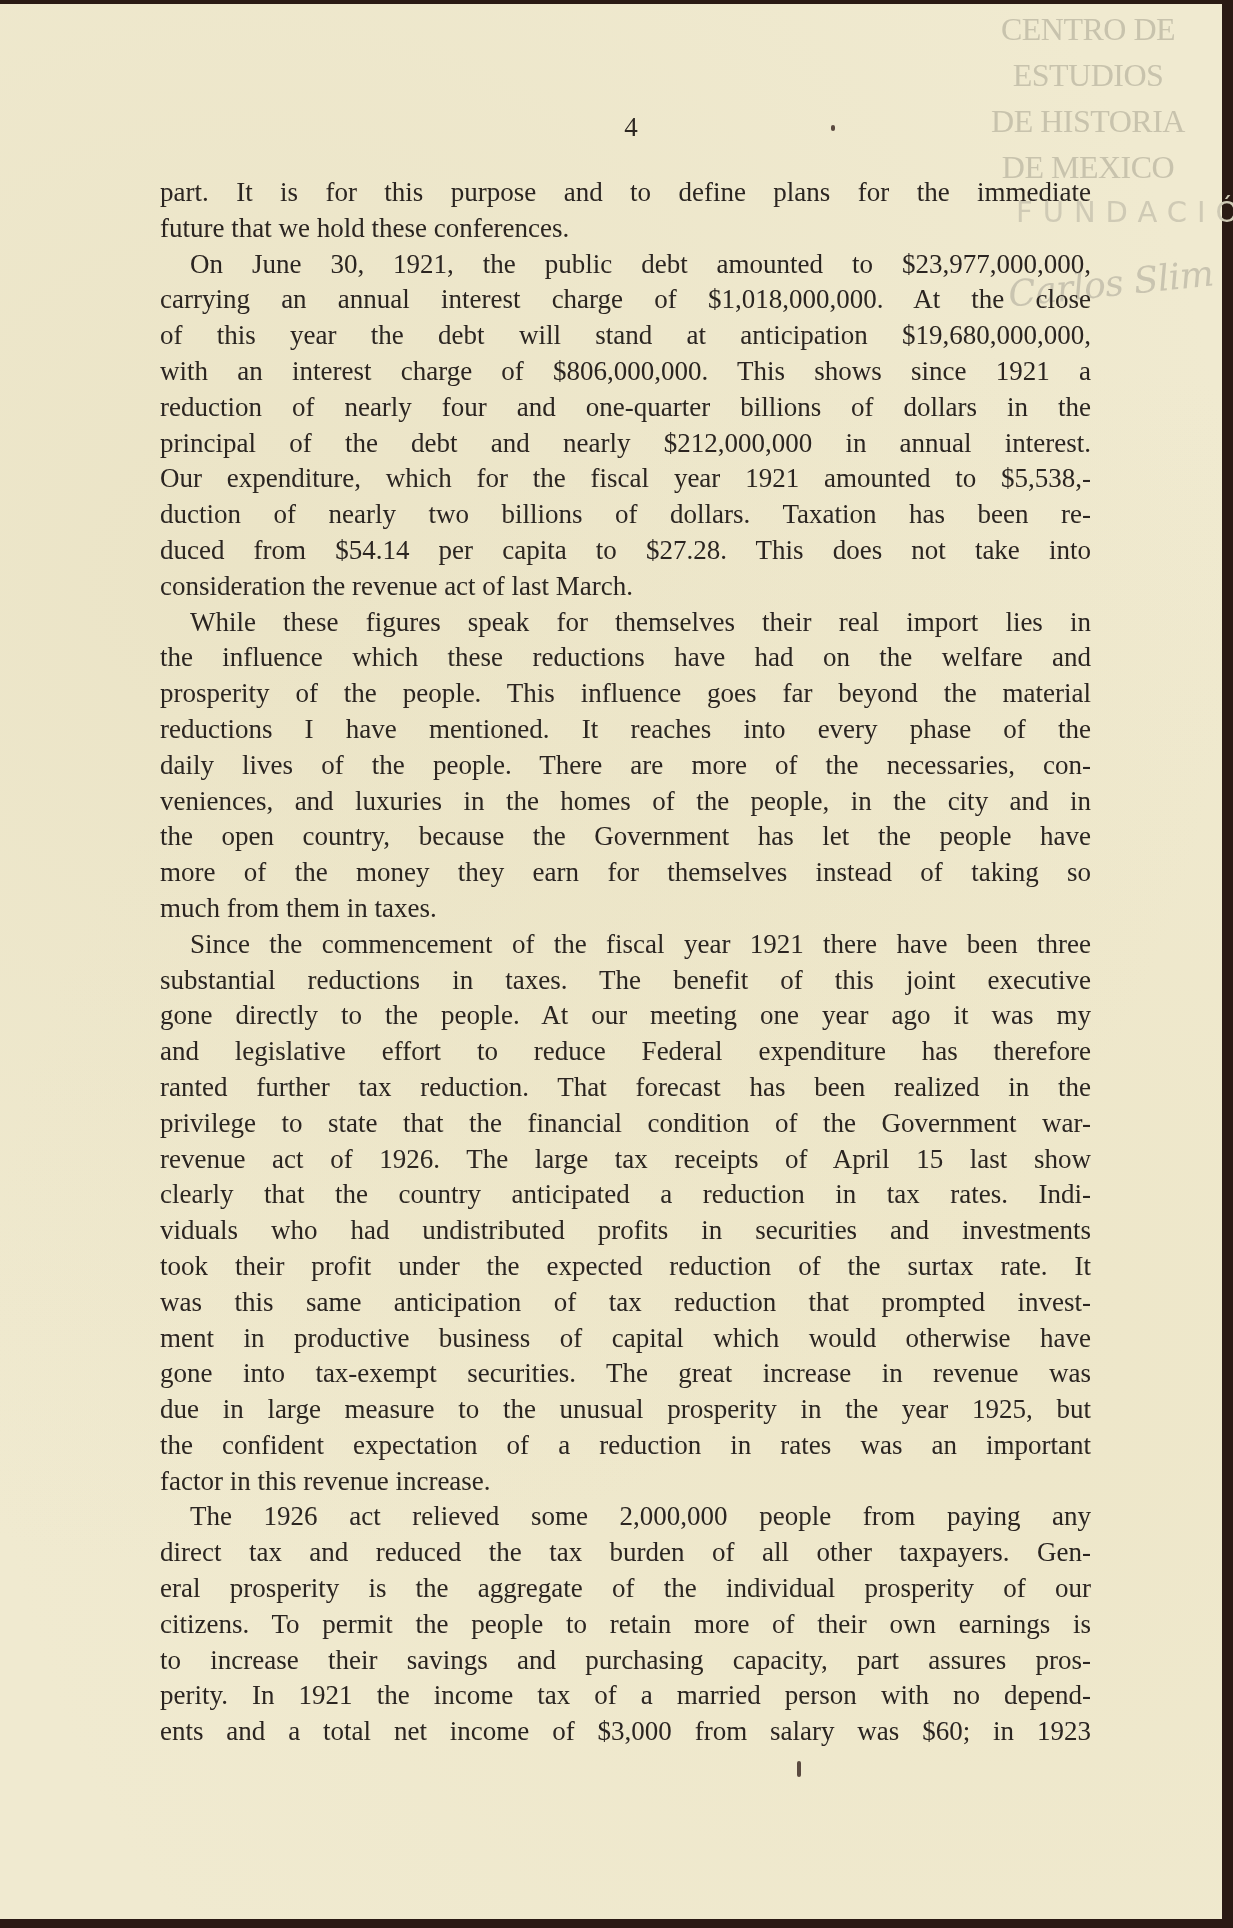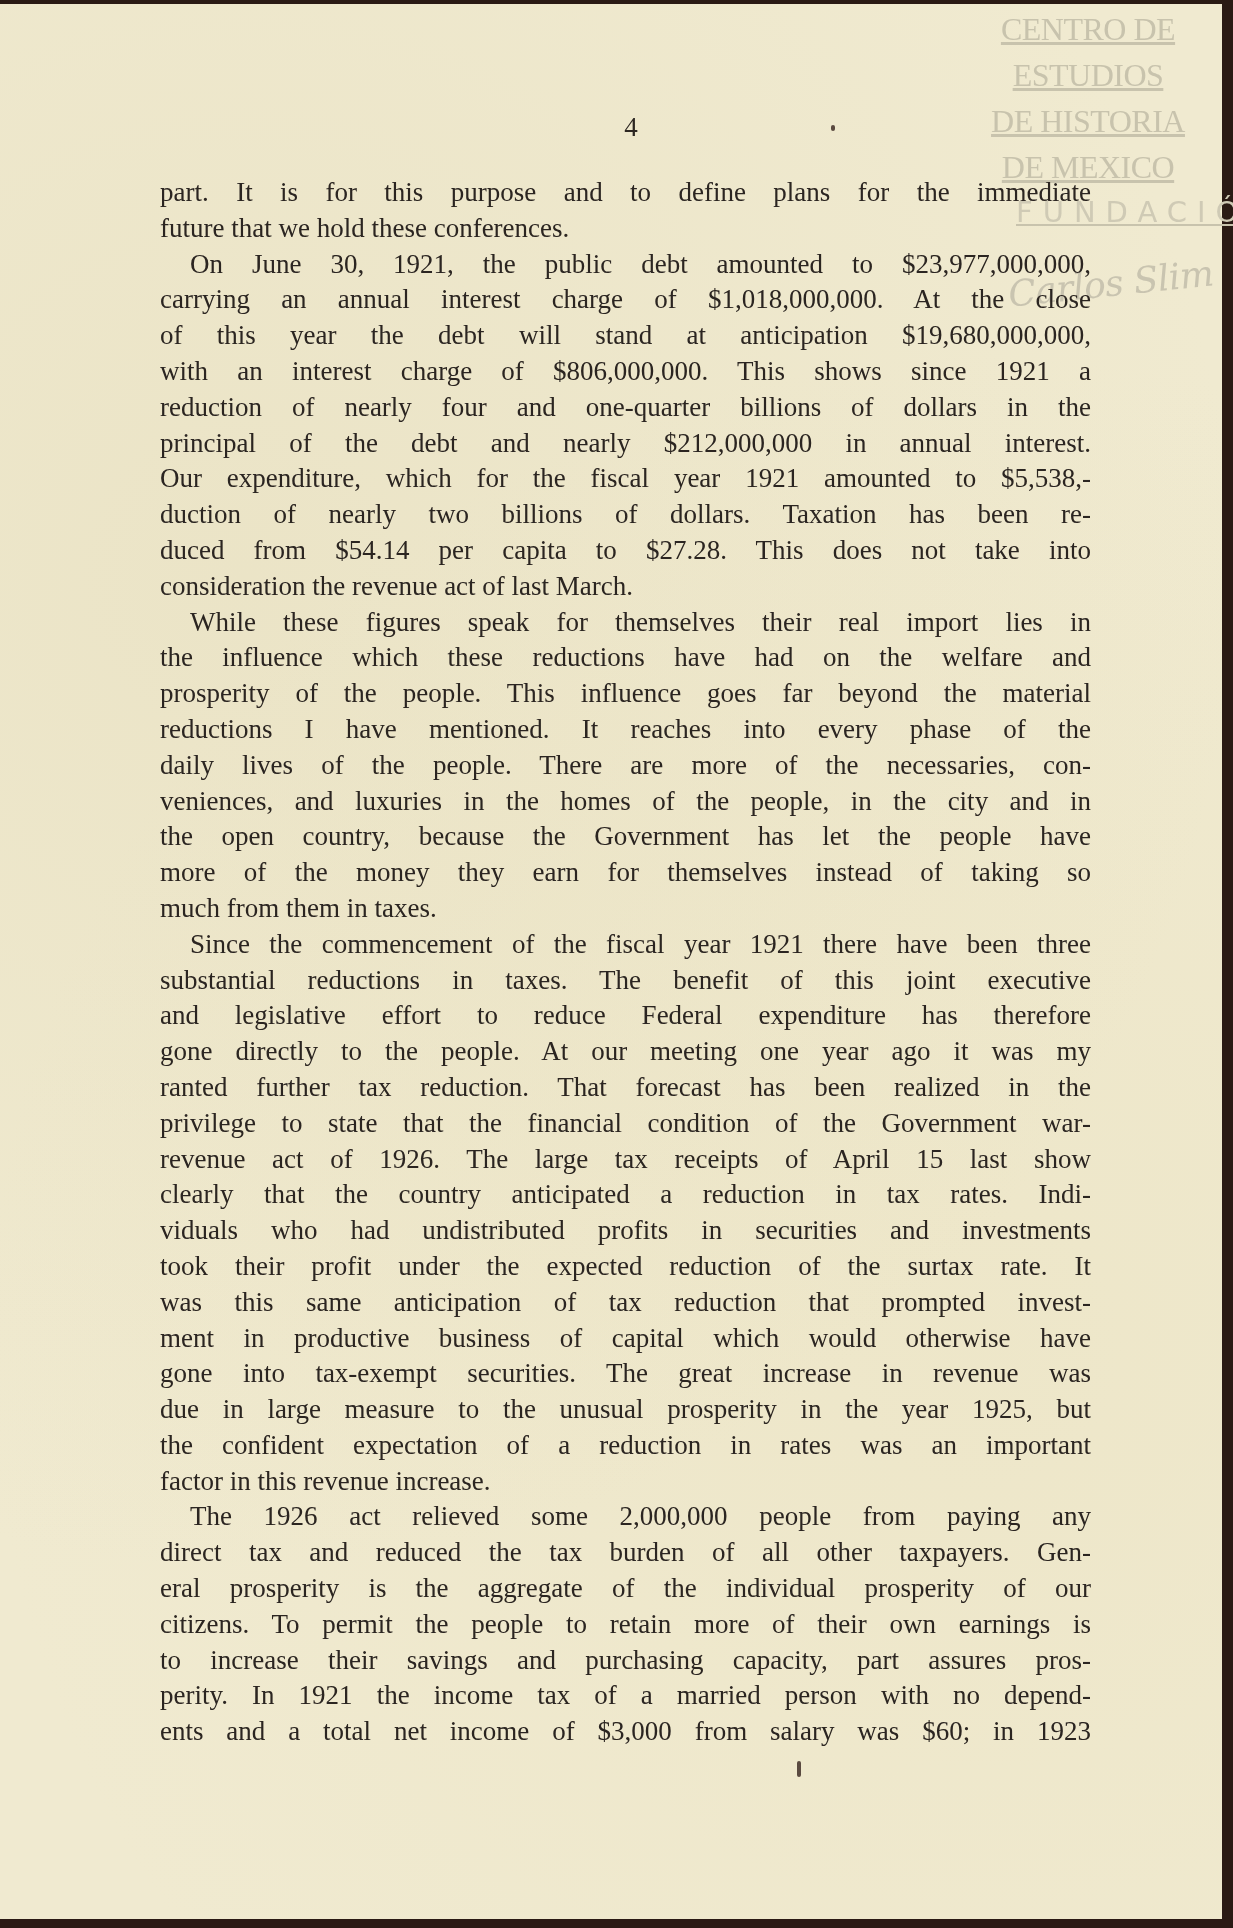--- a/index.html
+++ b/index.html
@@ -10,21 +10,21 @@
   .page {
     position: absolute; left: 0; top: 4px; width: 1222px; height: 1915px;
     background: #f0ead0;
     background-image:
       radial-gradient(circle at 20% 30%, rgba(220,210,170,0.25), transparent 60%),
       radial-gradient(circle at 80% 70%, rgba(230,220,180,0.25), transparent 60%);
   }
   .watermark {
     position: absolute; right: 14px; top: 2px; width: 240px; text-align: center;
     font-family: "Liberation Serif", serif; color: #c8c3ad;
-    font-size: 32px; line-height: 46px; letter-spacing: -0.5px; text-decoration: underline;
+    font-size: 32px; line-height: 46px; letter-spacing: -0.5px;
   }
   .watermark .fund {
     font-family: "DejaVu Sans", sans-serif; font-size: 29px; letter-spacing: 10px;
     color: #cfcab5; line-height: 44px; margin-right: -14px; margin-left: 48px;
   }
   .watermark .sig {
     font-family: "DejaVu Serif", serif; font-style: italic; font-size: 36px;
     color: #c9c4b0; position: absolute; right: -6px; top: 255px; white-space: nowrap;
     transform: rotate(-6deg);
   }
@@ -83,22 +83,22 @@
         <span class="line">reductions I have mentioned.  It reaches into every phase of the</span>
         <span class="line">daily lives of the people.  There are more of the necessaries, con-</span>
         <span class="line">veniences, and luxuries in the homes of the people, in the city and in</span>
         <span class="line">the open country, because the Government has let the people have</span>
         <span class="line">more of the money they earn for themselves instead of taking so</span>
         <span class="line last">much from them in taxes.</span>
       </div>
       <div>
         <span class="line indent">Since the commencement of the fiscal year 1921 there have been three</span>
         <span class="line">substantial reductions in taxes.  The benefit of this joint executive</span>
+        <span class="line">gone directly to the people.  At our meeting one year ago it was my</span>
         <span class="line">and legislative effort to reduce Federal expenditure has therefore</span>
-        <span class="line">gone directly to the people.  At our meeting one year ago it was my</span>
         <span class="line">ranted further tax reduction.  That forecast has been realized in the</span>
         <span class="line">privilege to state that the financial condition of the Government war-</span>
         <span class="line">revenue act of 1926.  The large tax receipts of April 15 last show</span>
         <span class="line">clearly that the country anticipated a reduction in tax rates.  Indi-</span>
         <span class="line">viduals who had undistributed profits in securities and investments</span>
         <span class="line">took their profit under the expected reduction of the surtax rate.  It</span>
         <span class="line">was this same anticipation of tax reduction that prompted invest-</span>
         <span class="line">ment in productive business of capital which would otherwise have</span>
         <span class="line">gone into tax-exempt securities.  The great increase in revenue was</span>
         <span class="line">due in large measure to the unusual prosperity in the year 1925, but</span>

